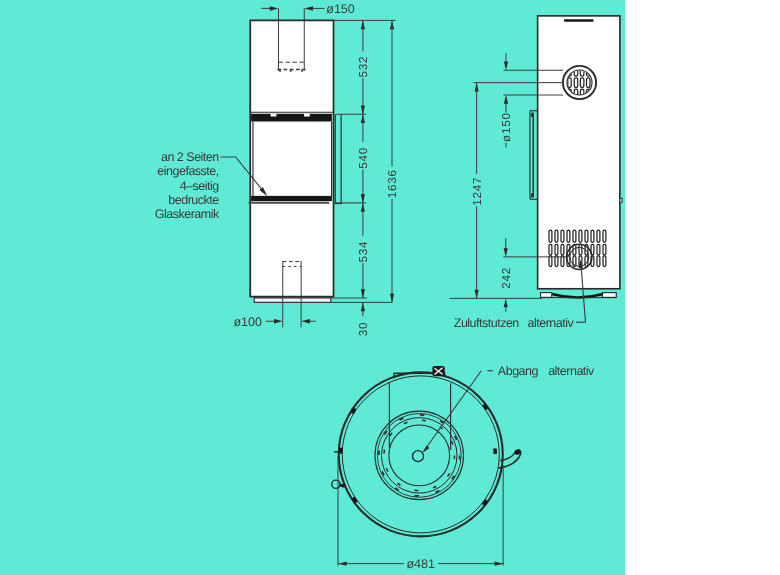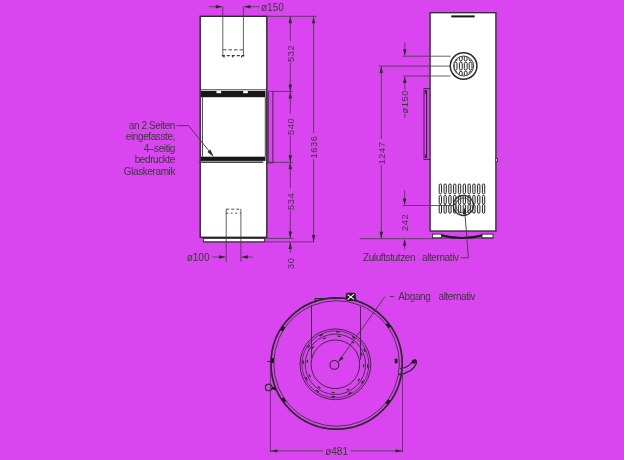--- a/index.html
+++ b/index.html
@@ -1,16 +1,16 @@
 <!DOCTYPE html>
 <html><head>
 <meta charset="utf-8">
 <style>
   html,body{margin:0;padding:0;background:#ffffff;}
-  .wrap{width:624px;height:460px;position:relative;background:#d946ef;overflow:hidden;}
+  .wrap{width:500px;height:460px;position:relative;background:#5eead4;overflow:hidden;}
   svg{display:block;}
   text{font-family:"Liberation Sans",sans-serif;fill:#3a3a3a;}
 </style>
 </head>
 <body>
 <div class="wrap">
 <svg width="624" height="460" viewBox="0 0 624 460">
 <g stroke-linecap="butt" fill="none">
 
 <rect x="200.2" y="16.3" width="66.6" height="221.0" stroke="#2a2a2a" stroke-width="1.4" fill="#fff"></rect>

